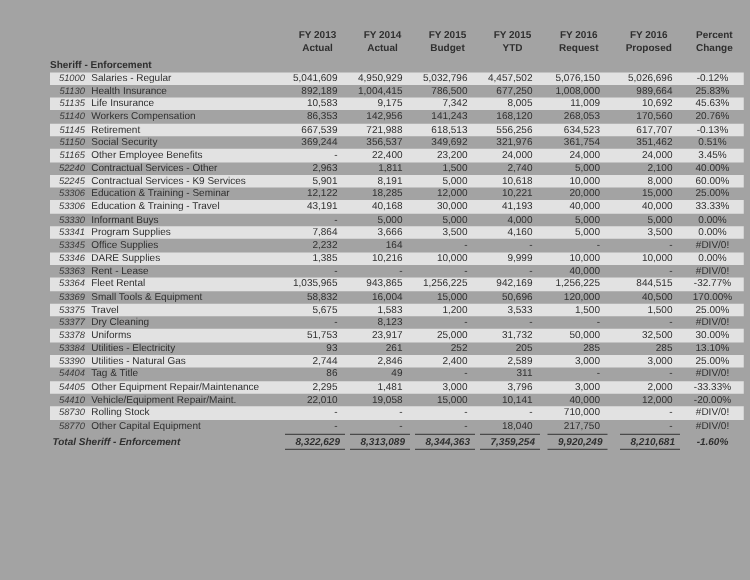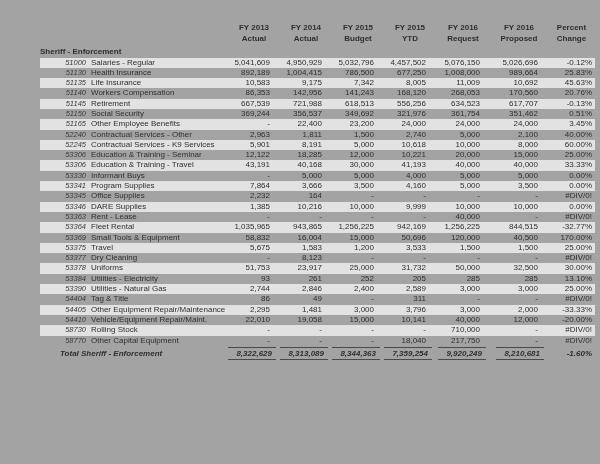--- a/index.html
+++ b/index.html
@@ -17,28 +17,28 @@
   .header-row { margin-bottom:3px; }
   .hdr-cell {
     font-size:8px; font-weight:bold; text-align:center; line-height:11px;
     display:flex; flex-direction:column; justify-content:flex-end;
   }
   
   .group-row { height:10.5px; font-size:8px; font-weight:bold; line-height:10.5px; }
   
   .data-row { height:10.3px; font-size:8px; line-height:10.3px; }
   .data-row:nth-child(odd) { background:#e2e2e2; }
-  .label-cell { padding-left:20px; white-space:nowrap; overflow:hidden; }
+  .label-cell { padding-left:2px; white-space:nowrap; overflow:hidden; }
   .code {
     display:inline-block; width:26px; text-align:right;
     font-style:italic; font-size:7.5px; color:#3a3a3a;
   }
   .acct-name { margin-left:5px; }
   .num-cell { text-align:right; padding-right:10px; white-space:nowrap; }
-  .pct-cell { text-align:right; padding-right:3px; white-space:nowrap; }
+  .pct-cell { text-align:center; padding-right:3px; white-space:nowrap; }
   
   .total-row { height:14px; font-size:8px; font-weight:bold; margin-top:1px;font-style:italic; }
   .total-row .num-cell { padding-right:4px; }
   .total-underline {
     display:inline-block; min-width:44px; text-align:right;
     border-top:1px solid #4a4a4a; border-bottom:1px solid #4a4a4a;
     padding:1px 4px 1px 0;
   }
   .footer {
     position:absolute; left:0; right:0; top:464px; text-align:right;

